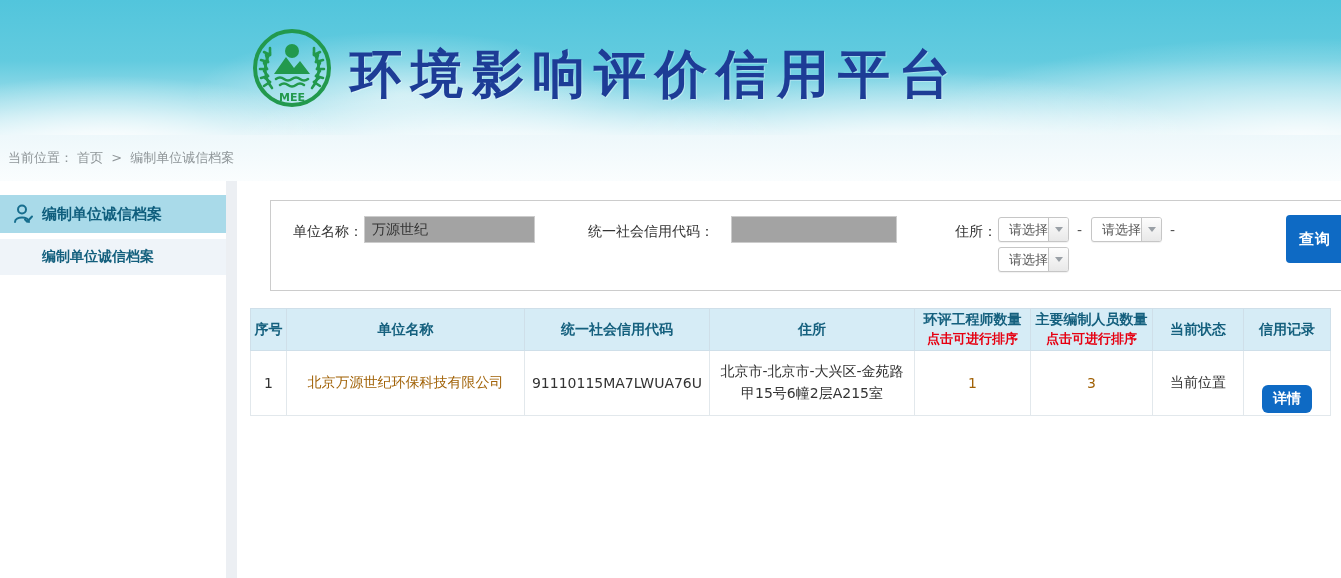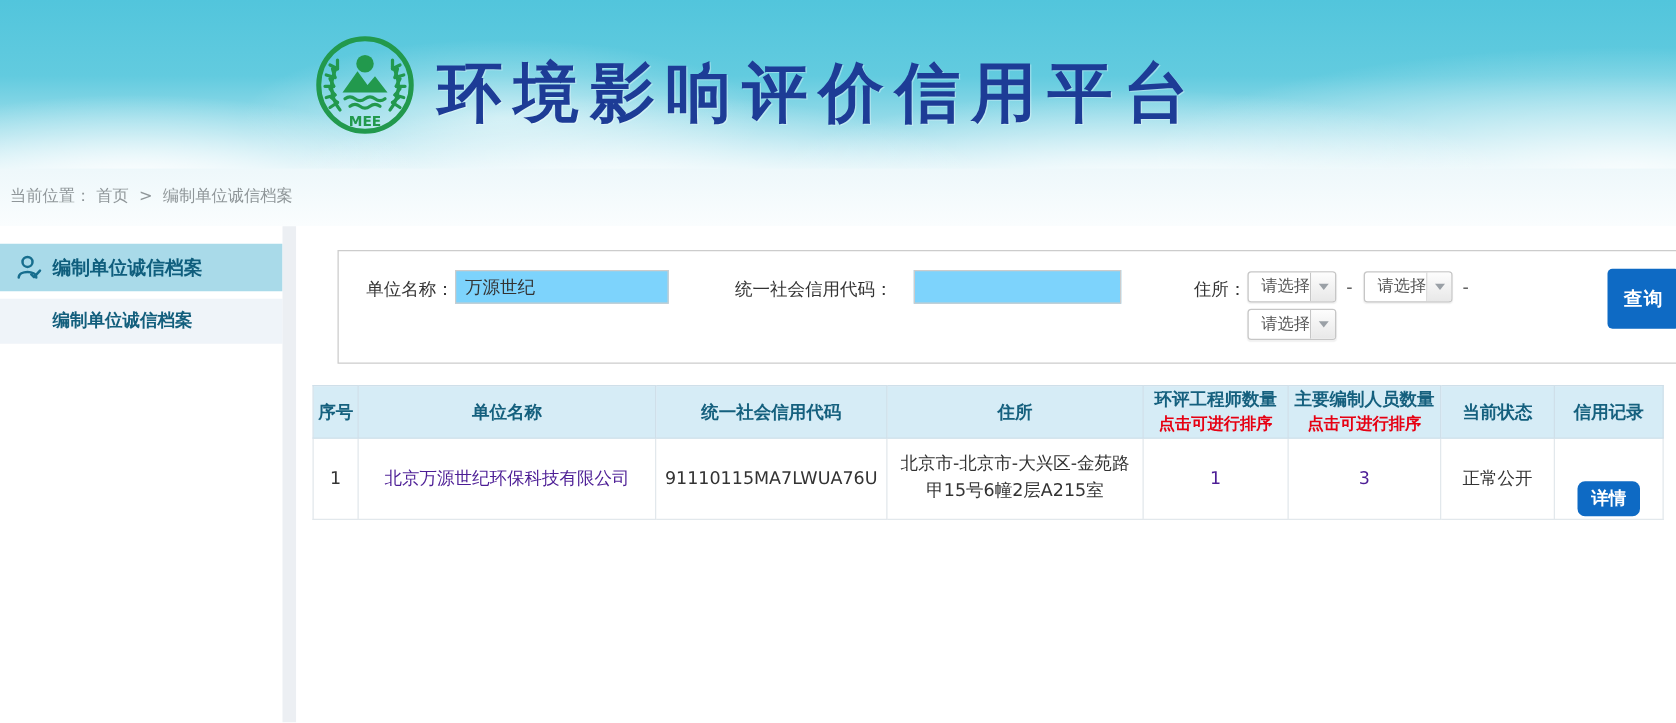--- a/index.html
+++ b/index.html
@@ -51,21 +51,21 @@
   .v-divider { width:11px; flex:0 0 11px; background:#eceff3; }
   .main { flex:1; position:relative; padding-left:13px; background:#fff; }
 
   
   .search-panel {
     position:relative; margin-top:19px; width:1080px; height:91px;
     border:1px solid #cccccc; background:#fff;margin-left:20px;
   }
   .search-panel .f-label { position:absolute; font-size:14px; color:#333; white-space:nowrap; }
   .search-panel input[type=text] {
-    position:absolute; height:27px; border:1px solid #ccc; background:#7dd3fc;
+    position:absolute; height:27px; border:1px solid #ccc; background:#a3a3a3;
     font-size:14px; color:#333; padding:0 7px; outline:none; font-family:inherit;
   }
   .lbl-name   { left:22px;  top:22px; }
   .inp-name   { left:93px;  top:15px; width:171px; }
   .lbl-code   { left:317px; top:22px; }
   .inp-code   { left:460px; top:15px; width:166px; }
   .lbl-addr   { left:684px; top:22px; }
 
   .sel { position:absolute; width:71px; height:25px; border:1px solid #c6c6c6; border-radius:3px;
          background:#fff; display:flex; cursor:pointer; box-shadow:0 1px 1px rgba(0,0,0,.06);text-align:right; }
@@ -90,21 +90,21 @@
   .result-table { margin-top:17px; width:1080px; border-collapse:collapse; table-layout:fixed; }
   .result-table th {
     background:#d6ecf6; color:#15607e; font-size:14px; font-weight:bold;
     border:1px solid #cfdfe9; height:40px; text-align:center; vertical-align:middle; padding:2px 3px;
   }
   .result-table td {
     background:#fff; border:1px solid #e2e8ec; height:46px; text-align:center;
     vertical-align:middle; font-size:14px; color:#333; padding:2px 6px;
   }
   .sort-hint { display:block; color:#e60012; font-size:13px; font-weight:bold; margin-top:1px; }
-  .cell-link { color:#4c1d95; cursor:pointer; }
+  .cell-link { color:#a16207; cursor:pointer; }
   .addr-cell { font-size:13px; line-height:1.55; }
   .btn-detail {
     background:#0e6ac4; color:#fff; font-size:14px; font-weight:bold;
     border:none; border-radius:6px; padding:5px 11px; cursor:pointer; font-family:inherit;margin-top:32px;
   }
 </style>
 </head>
 <body>
 
 <div class="banner">
@@ -220,20 +220,20 @@
         </tr>
       </thead>
       <tbody>
         <tr>
           <td>1</td>
           <td><span class="cell-link">北京万源世纪环保科技有限公司</span></td>
           <td>91110115MA7LWUA76U</td>
           <td class="addr-cell">北京市-北京市-大兴区-金苑路甲15号6幢2层A215室</td>
           <td><span class="cell-link">1</span></td>
           <td><span class="cell-link">3</span></td>
-          <td>正常公开</td>
+          <td>当前位置</td>
           <td><button class="btn-detail">详情</button></td>
         </tr>
       </tbody>
     </table>
 
   </div>
 </div>
 
 </body></html>

